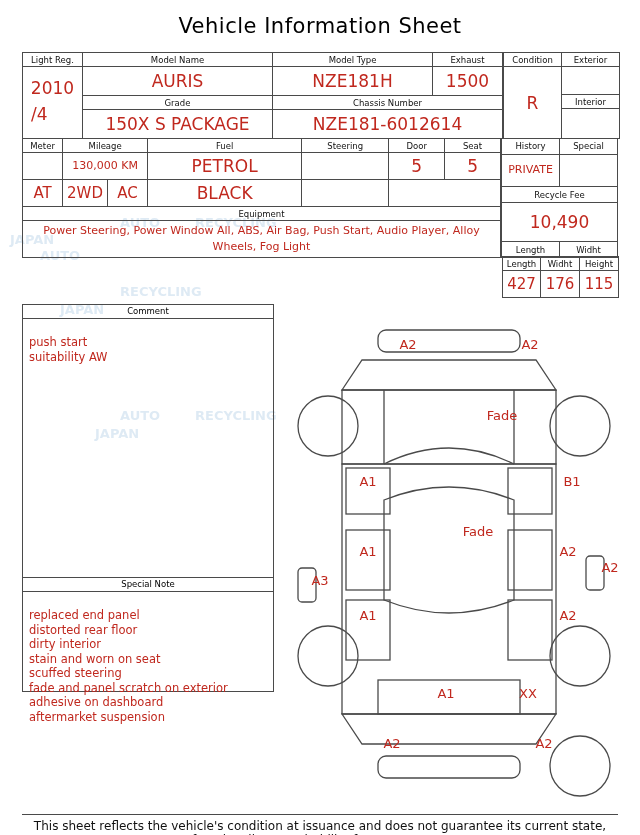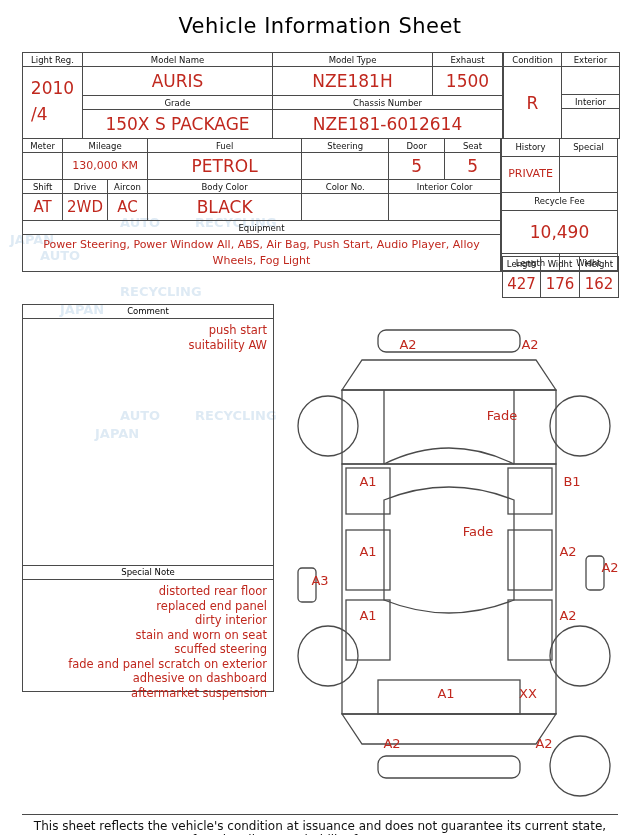--- a/index.html
+++ b/index.html
@@ -100,21 +100,22 @@
     text-align: center;
     border-bottom: 1px solid #4a4a4a;
     height: 13px;
     line-height: 13px;
   }
   .sec-body {
     color: #c0281e;
     font-size: 11.5px;
     line-height: 14.5px;
     padding: 4px 6px;
-    text-align: right;
+    text-align: left;
+    margin-top: 12px;
   }
   .special-sep {
     border-top: 1px solid #4a4a4a;
   }
   .diagram {
     position: absolute;
     left: 258px;
     top: 0;
     width: 338px;
     height: 507px;
@@ -246,28 +247,20 @@
         </tr>
         <tr>
           <td></td>
           <td class="val tiny" colspan="2">130,000 KM</td>
           <td class="val">PETROL</td>
           <td></td>
           <td class="val">5</td>
           <td class="val">5</td>
         </tr>
         <tr>
-          <td class="lbl">Shift</td>
-          <td class="lbl">Drive</td>
-          <td class="lbl">Aircon</td>
-          <td class="lbl">Body Color</td>
-          <td class="lbl">Color No.</td>
-          <td class="lbl" colspan="2">Interior Color</td>
-        </tr>
-        <tr>
           <td class="val med">AT</td>
           <td class="val med">2WD</td>
           <td class="val med">AC</td>
           <td class="val">BLACK</td>
           <td></td>
           <td colspan="2"></td>
         </tr>
         <tr>
           <td class="lbl" colspan="7">Equipment</td>
         </tr>
@@ -315,38 +308,38 @@
         </colgroup>
       <tbody>
           <tr>
         <td class="lbl">Length</td>
         <td class="lbl">Widht</td>
         <td class="lbl">Height</td>
       </tr>
       <tr>
         <td class="val med" style="height:26px">427</td>
         <td class="val med">176</td>
-        <td class="val med">162</td>
+        <td class="val med">115</td>
       </tr>
     </tbody>
       </table>
   </div>
 
   <div class="lower">
 
     <div class="comment-box">
       <div class="sec-head">Comment</div>
       <div class="sec-body" id="comment-lines" style="height:238px">
           <div>push start</div>
           <div>suitability AW</div>
         </div>
       <div class="sec-head special-sep">Special Note</div>
       <div class="sec-body" id="special-lines">
+          <div>replaced end panel</div>
           <div>distorted rear floor</div>
-          <div>replaced end panel</div>
           <div>dirty interior</div>
           <div>stain and worn on seat</div>
           <div>scuffed steering</div>
           <div>fade and panel scratch on exterior</div>
           <div>adhesive on dashboard</div>
           <div>aftermarket suspension</div>
         </div>
     </div>
 
     <div class="diagram">

